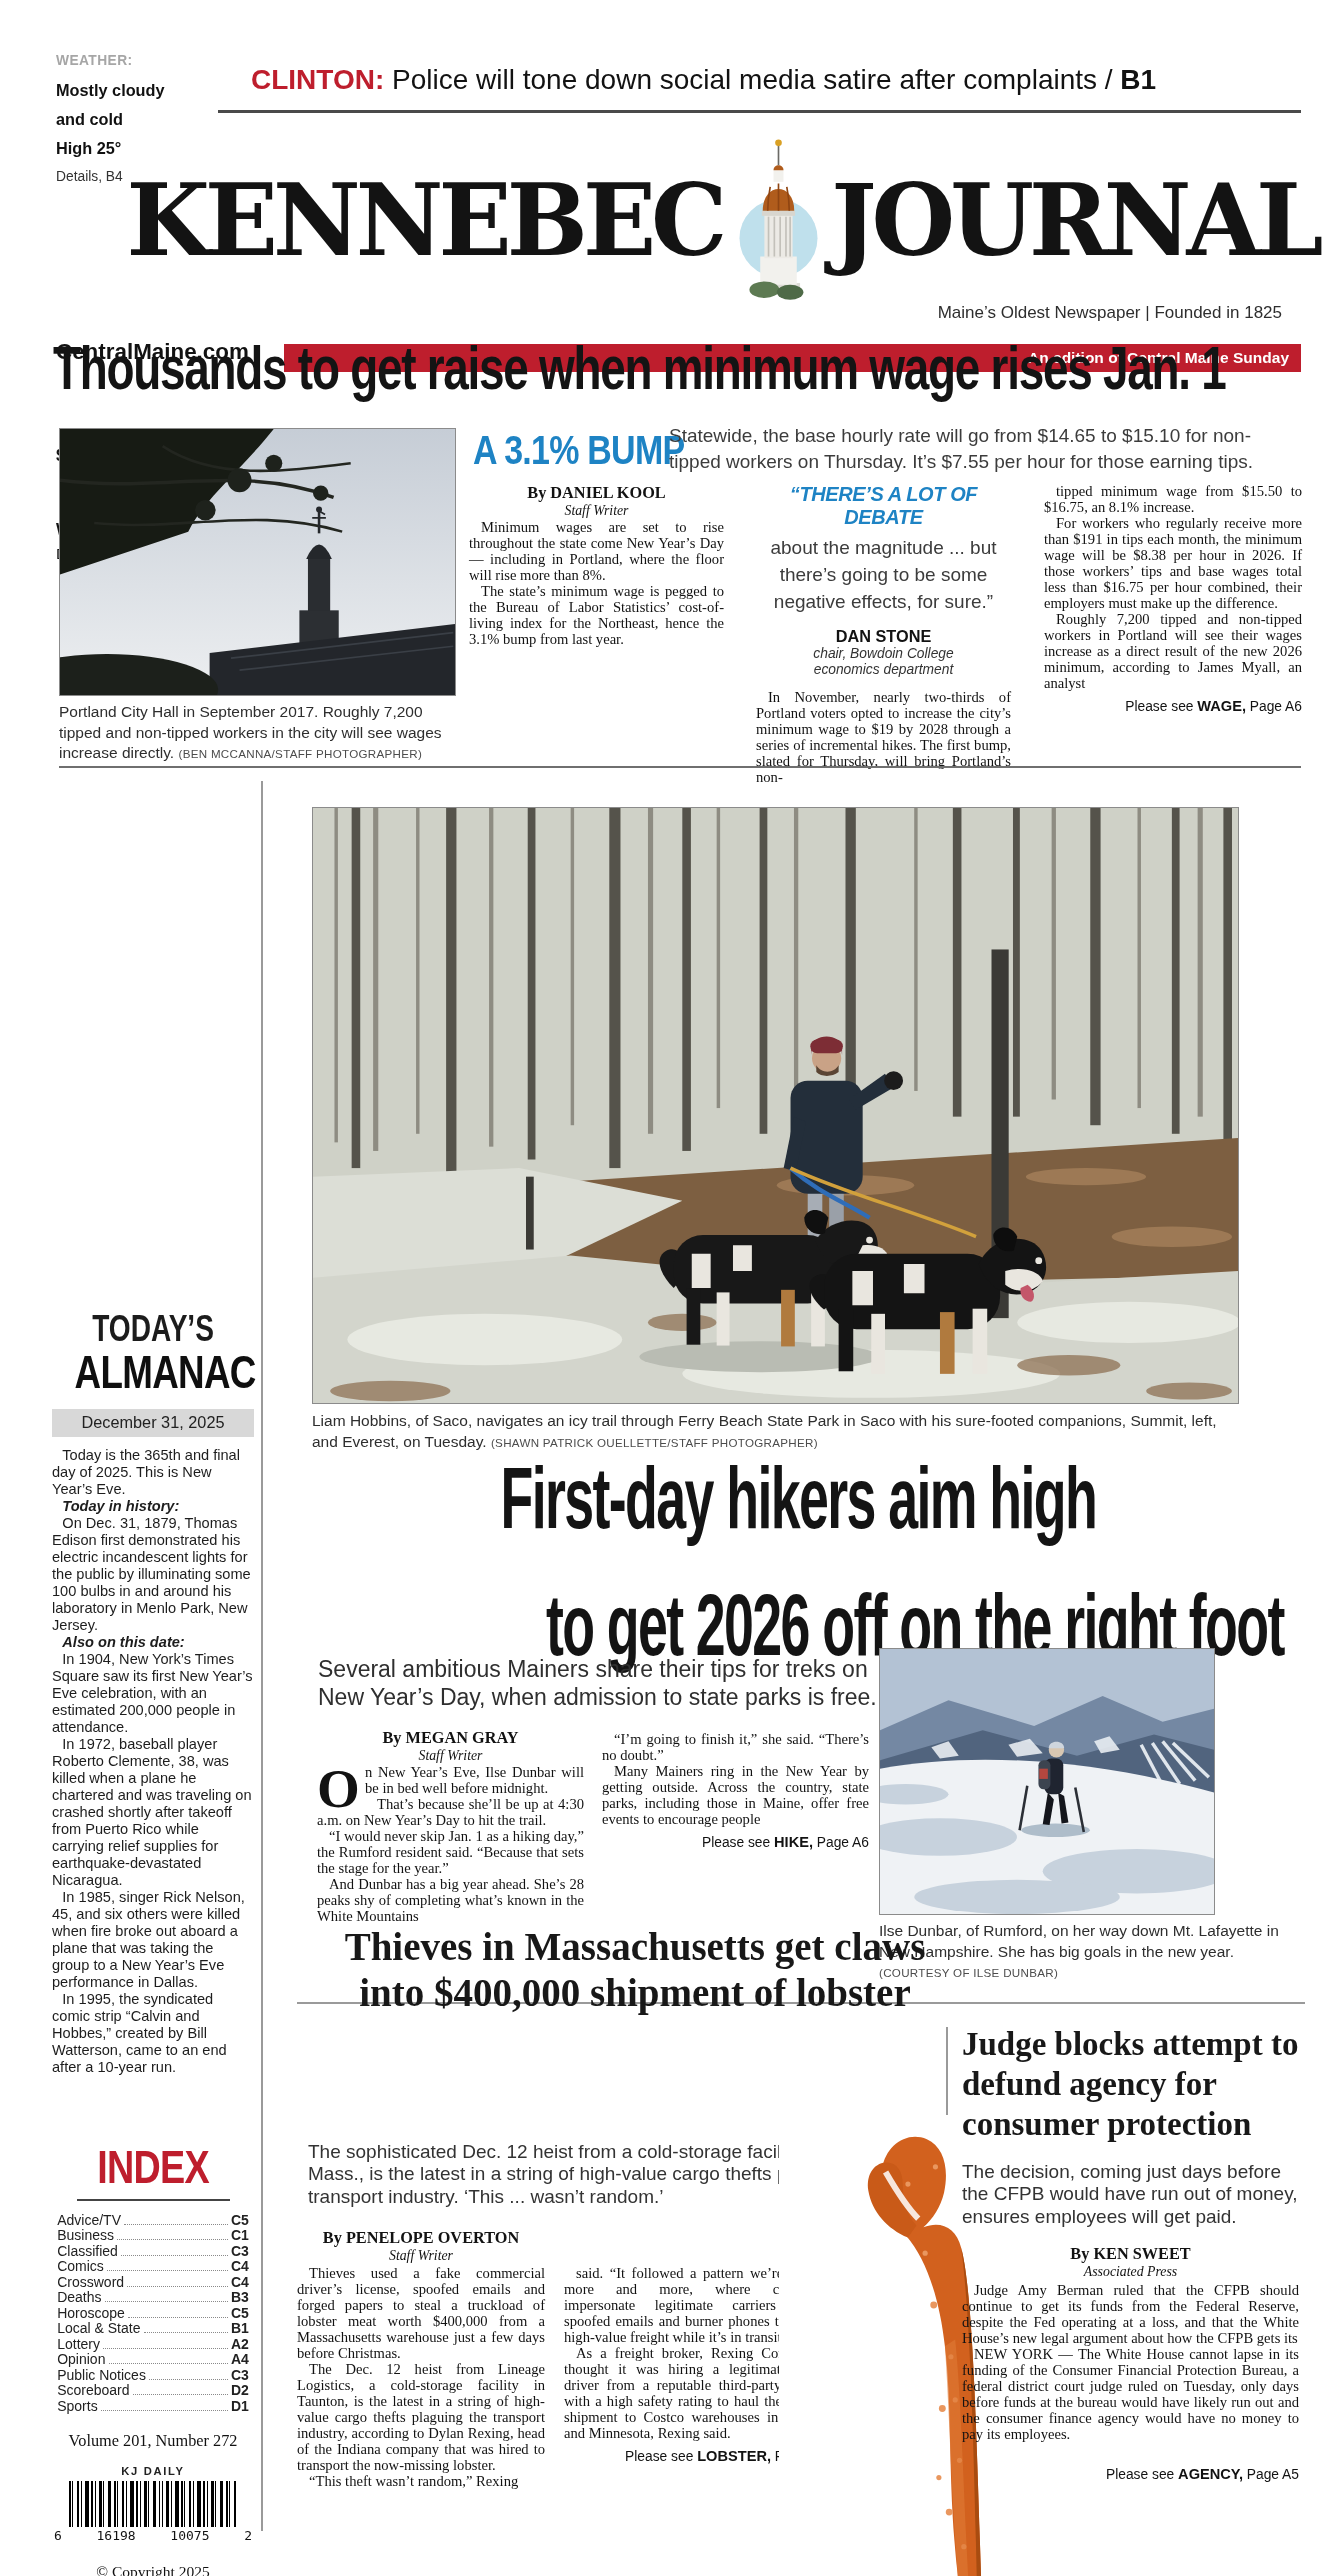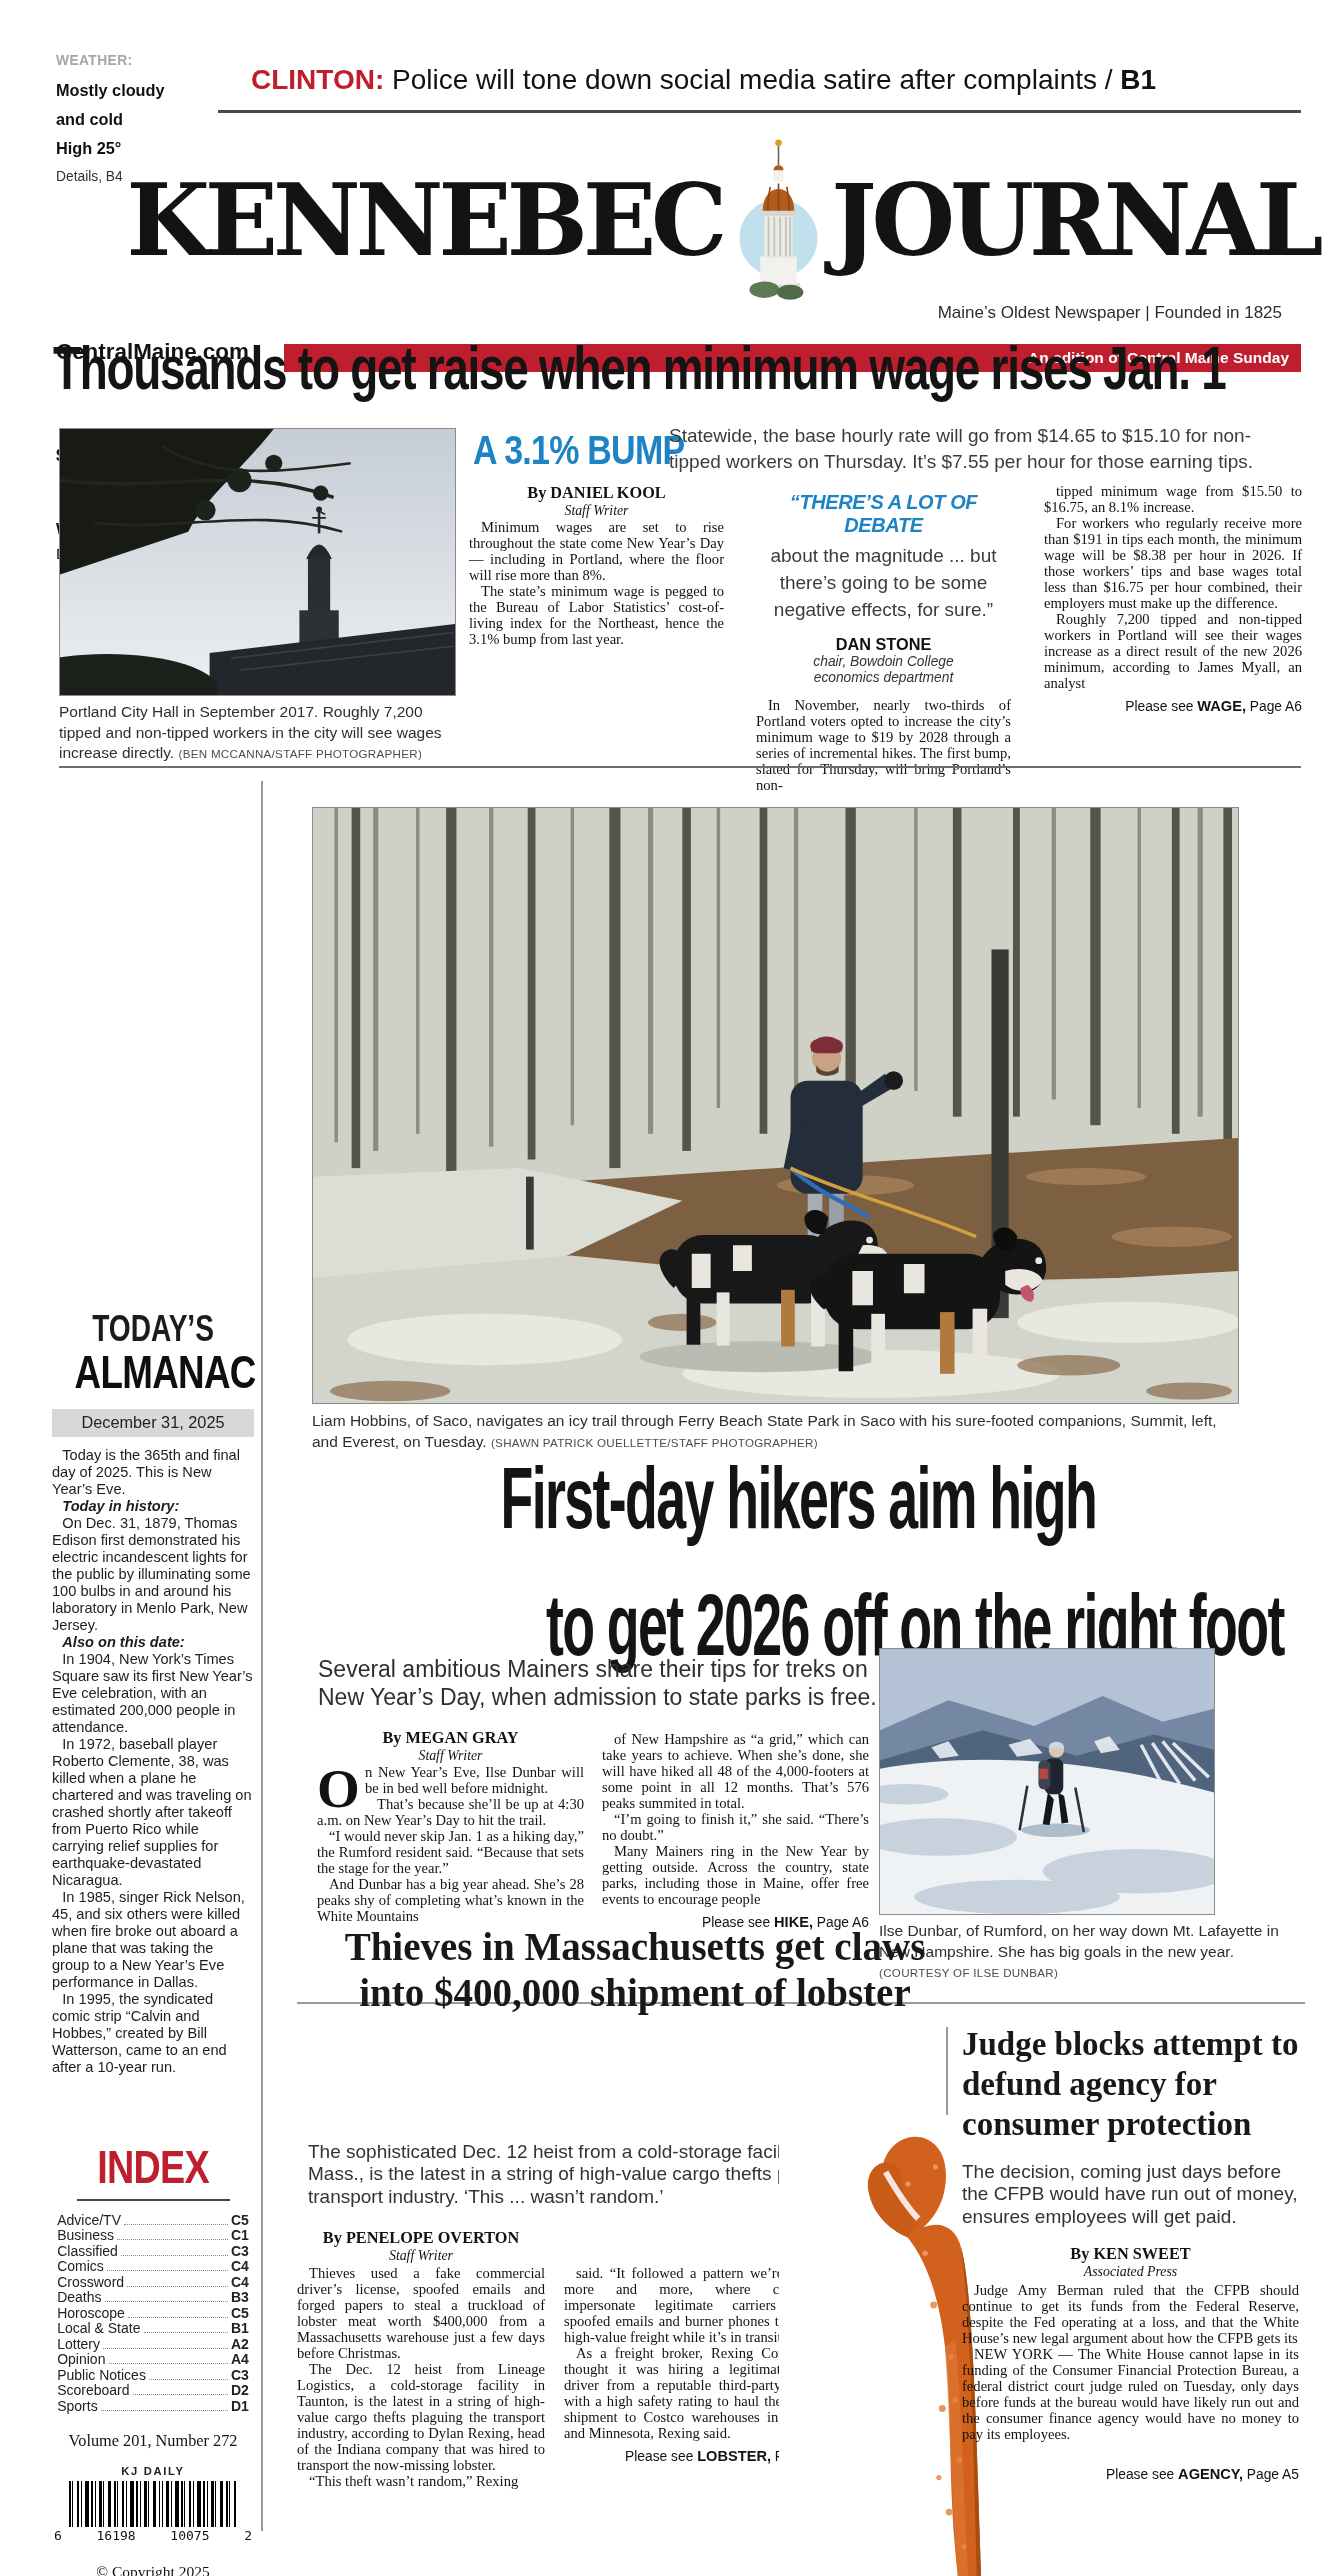--- a/index.html
+++ b/index.html
@@ -51,21 +51,21 @@
   .wage-deck{left:669px;top:423px;width:633px;font-size:19px;line-height:26px;color:#3c3c3c;}
   .byline{text-align:center;}
   .byline .by{font-family:"Liberation Serif",serif;font-size:16.3px;font-weight:bold;display:block;}
   .byline .role{font-family:"Liberation Serif",serif;font-size:13.8px;font-style:italic;display:block;}
   .wage-byline{left:469px;top:483px;width:255px;}
   .bodytext{font-family:"Liberation Serif",serif;font-size:14.6px;line-height:16px;text-align:justify;color:var(--ink);}
   .bodytext p{margin:0;text-indent:12px;}
   .wage-col1{left:469px;top:519px;width:255px;}
   .wage-col2{left:756px;top:483px;width:255px;}
   .wage-col3{left:1044px;top:483px;width:258px;}
-  .pullquote{text-align:center;margin-bottom:12px;font-family:"Liberation Sans",sans-serif;margin-top:8px;}
+  .pullquote{text-align:center;margin-bottom:12px;font-family:"Liberation Sans",sans-serif;}
   .pq-lead{color:var(--blue);font-weight:bold;font-style:italic;font-size:20px;letter-spacing:-0.4px;display:block;margin-bottom:5.2px;}
   .pq-body{font-size:19px;line-height:27px;color:#3c3c3c;display:block;margin-bottom:12px;}
   .pq-name{font-size:16.3px;font-weight:bold;display:block;}
   .pq-role{font-size:13.8px;font-style:italic;color:#333;display:block;line-height:15.5px;}
   .jump{font-size:13.8px;text-align:right;margin-top:6.9px;font-family:"Liberation Sans",sans-serif;}
   .jump b{font-size:14.6px;}
   .caption{font-size:15.5px;line-height:20.6px;color:#2e2e2e;}
   .caption .credit{font-size:11.6px;color:#4c4c4c;letter-spacing:0.3px;}
   .ch-caption{left:59px;top:702px;width:403px;}
   .big-rule{left:59px;top:766px;width:1242px;height:1.7px;background:#6f6f6f;}
@@ -488,21 +488,20 @@
     <div>
 
     <p>That’s because she’ll be up at 4:30 a.m. on New Year’s Day to hit the trail.</p>
         <p>“I would never skip Jan. 1 as a hiking day,” the Rumford resident said. “Because that sets the stage for the year.”</p>
         <p>And Dunbar has a big year ahead. She’s 28 peaks shy of completing what’s known in the White Mountains</p>
       </div>
   </div>
   <div class="abs hike-col2">
     <div class="bodytext">
 
-    <p>of New Hampshire as “a grid,” which can take years to achieve. When she’s done, she will have hiked all 48 of the 4,000-footers at some point in all 12 months. That’s 576 peaks summited in total.</p>
         <p>“I’m going to finish it,” she said. “There’s no doubt.”</p>
         <p>Many Mainers ring in the New Year by getting outside. Across the country, state parks, including those in Maine, offer free events to encourage people</p>
       </div>
     <div class="jump"><span>Please see </span><b>HIKE,</b><span> Page A6</span></div>
   </div>
 
   <svg class="abs mt-photo" viewBox="0 0 390 310" preserveAspectRatio="none">
     <rect width="390" height="310" fill="#b3c2d4"></rect>
     <polygon points="0,95 80,60 180,90 260,55 330,85 390,70 390,130 0,130" fill="#7488a3"></polygon>
     <polygon points="0,130 120,95 230,125 320,100 390,118 390,185 0,185" fill="#51647e"></polygon>

